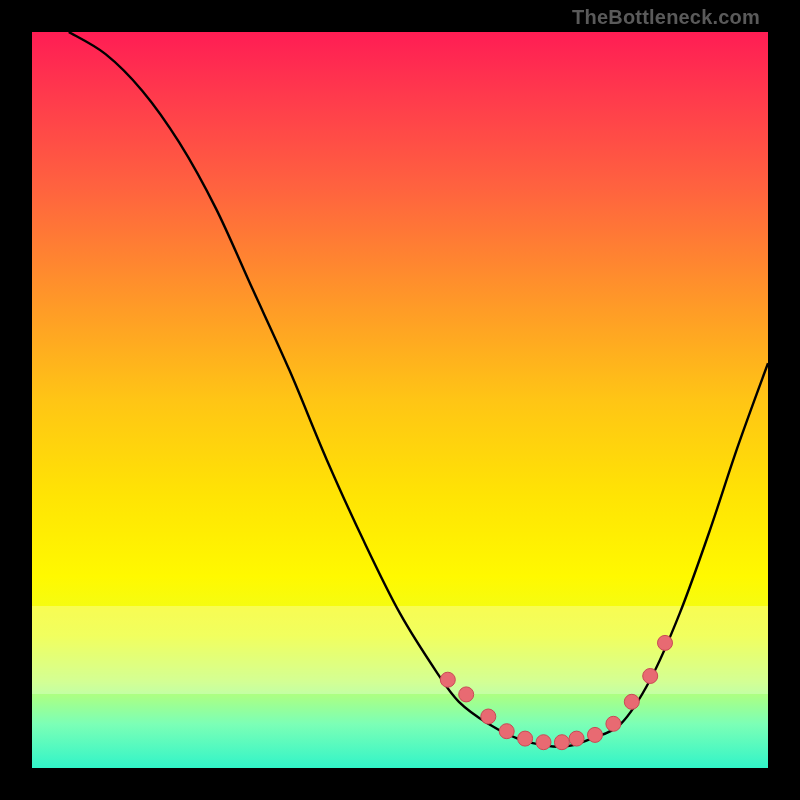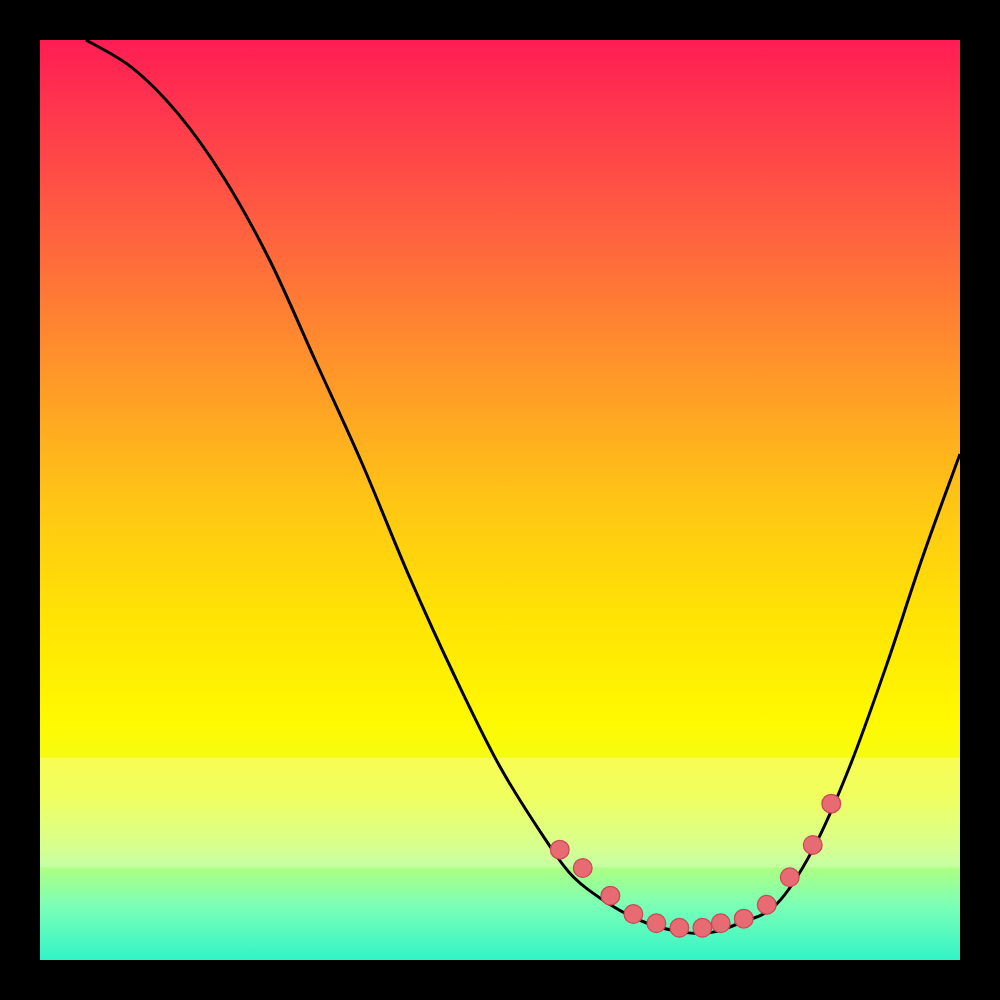--- a/index.html
+++ b/index.html
@@ -20,20 +20,21 @@
       #31f4c8 100%);
   }
   .band-pale{position:absolute;left:0;right:0;background:rgba(255,255,255,.28)}
   .brand{position:absolute;top:6px;right:40px;font:700 20px Arial,Helvetica,sans-serif;color:#5a5a5a;letter-spacing:.2px}
   svg.curve{position:absolute;inset:0}
 </style>
 </head>
 <body>
 
 <div class="frame">
+  <div class="brand">TheBottleneck.com</div>
   <div class="plot">
     <div class="bg"></div>
     <div class="band-pale" id="paleBand" style="top: 574.08px; height: 88.32px;"></div>
     <svg class="curve" viewBox="0 0 736 736" preserveAspectRatio="none">
       <path id="curvePath" fill="none" stroke-width="2.4" d="M36.8 0.0 C42.9 3.7 61.3 12.3 73.6 22.1 C85.9 31.9 98.1 44.2 110.4 58.9 C122.7 73.6 134.9 90.8 147.2 110.4 C159.5 130.0 171.7 152.1 184.0 176.6 C196.3 201.2 208.5 230.6 220.8 257.6 C233.1 284.6 245.3 310.3 257.6 338.6 C269.9 366.8 282.1 398.7 294.4 426.9 C306.7 455.1 318.9 482.1 331.2 507.8 C343.5 533.6 355.7 559.4 368.0 581.4 C380.3 603.5 395.0 625.6 404.8 640.3 C414.6 655.0 418.3 661.2 426.9 669.8 C435.5 678.3 446.5 685.7 456.3 691.8 C466.1 698.0 475.9 702.9 485.8 706.6 C495.6 710.2 506.6 712.7 515.2 713.9 C523.8 715.1 529.9 715.1 537.3 713.9 C544.6 712.7 550.8 710.2 559.4 706.6 C567.9 702.9 579.0 701.7 588.8 691.8 C598.6 682.0 608.4 666.1 618.2 647.7 C628.1 629.3 637.9 606.0 647.7 581.4 C657.5 556.9 667.3 528.7 677.1 500.5 C686.9 472.3 696.7 440.4 706.6 412.2 C716.4 383.9 731.1 344.7 736.0 331.2" stroke="#000000"></path>
       <g id="dots">
           <circle cx="415.8" cy="647.7" r="7.5" fill="#e86a72" stroke="#c94a55" stroke-width="1"></circle>
           <circle cx="434.2" cy="662.4" r="7.5" fill="#e86a72" stroke="#c94a55" stroke-width="1"></circle>
           <circle cx="456.3" cy="684.5" r="7.5" fill="#e86a72" stroke="#c94a55" stroke-width="1"></circle>
           <circle cx="474.7" cy="699.2" r="7.5" fill="#e86a72" stroke="#c94a55" stroke-width="1"></circle>

